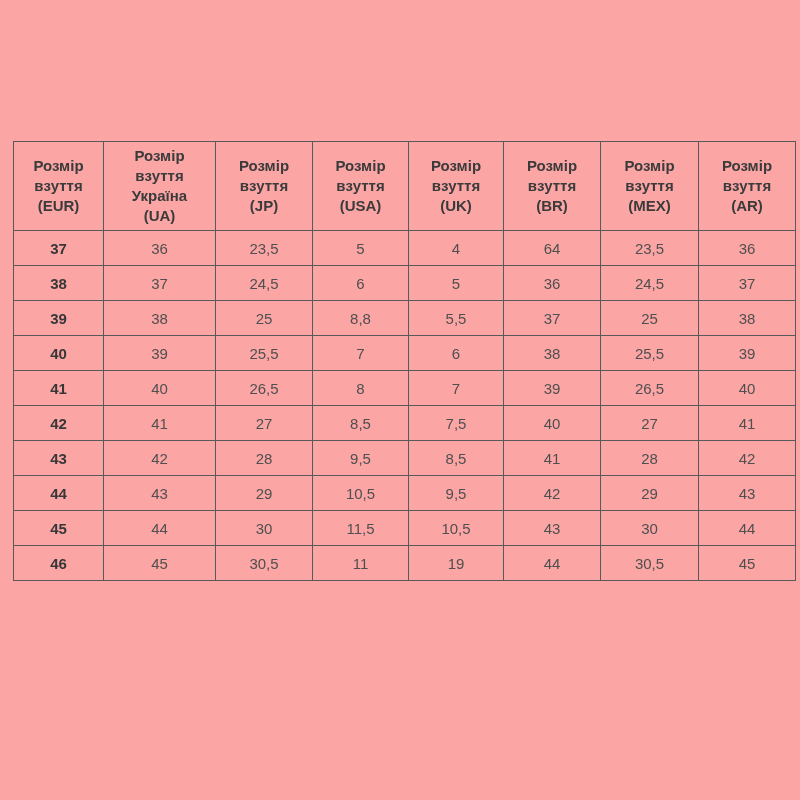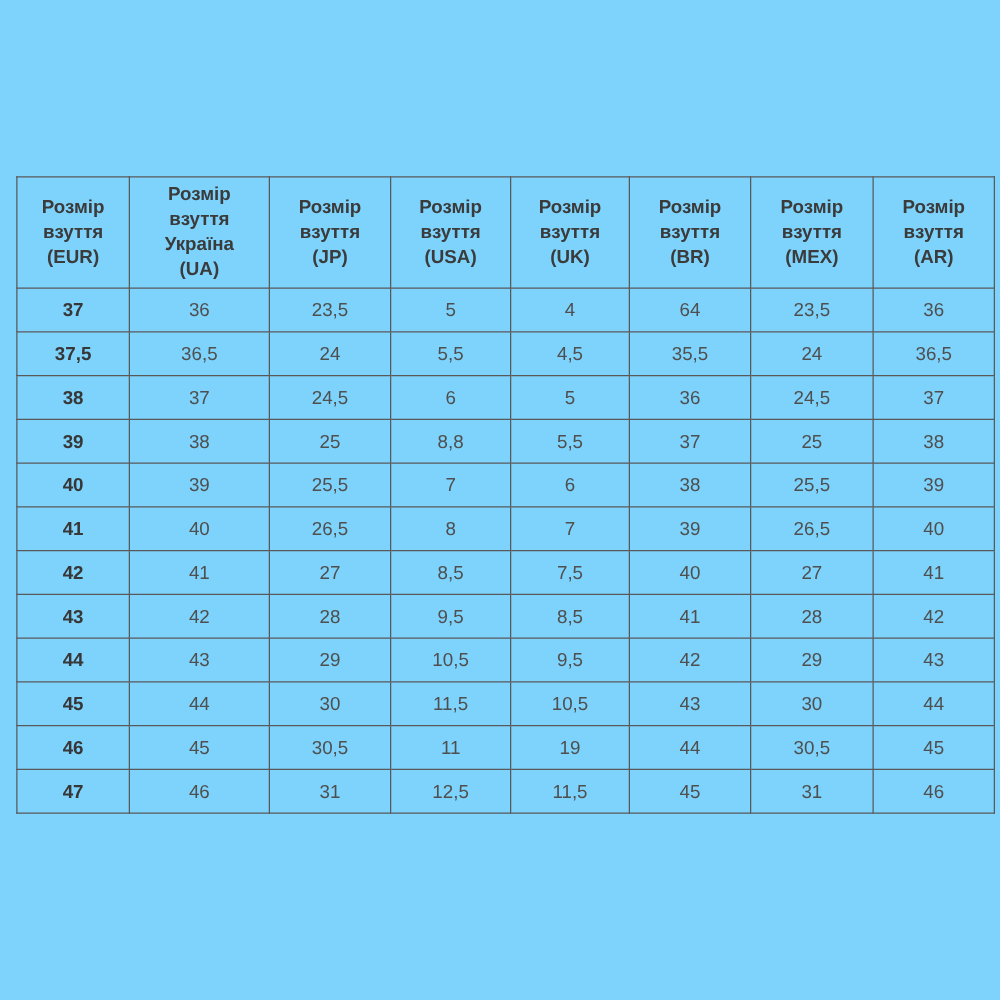--- a/index.html
+++ b/index.html
@@ -5,21 +5,21 @@
   html, body {
     margin: 0;
     padding: 0;
     background: #ffffff;
     font-family: "Liberation Sans", "DejaVu Sans", sans-serif;
   }
   .page {
     position: relative;
     width: 800px;
     height: 800px;
-    background: #7dd3fc;
+    background: #fca5a5;
     overflow: hidden;
   }
   table.size-table {
     position: absolute;
     top: 141px;
     left: 13px;
     width: 782px;
     border-collapse: collapse;
     table-layout: fixed;
   }
@@ -99,30 +99,20 @@
           <td class="first-col">37</td>
           <td class="">36</td>
           <td class="">23,5</td>
           <td class="">5</td>
           <td class="">4</td>
           <td class="">64</td>
           <td class="">23,5</td>
           <td class="">36</td>
         </tr>
         <tr>
-          <td class="first-col">37,5</td>
-          <td class="">36,5</td>
-          <td class="">24</td>
-          <td class="">5,5</td>
-          <td class="">4,5</td>
-          <td class="">35,5</td>
-          <td class="">24</td>
-          <td class="">36,5</td>
-        </tr>
-        <tr>
           <td class="first-col">38</td>
           <td class="">37</td>
           <td class="">24,5</td>
           <td class="">6</td>
           <td class="">5</td>
           <td class="">36</td>
           <td class="">24,5</td>
           <td class="">37</td>
         </tr>
         <tr>
@@ -198,25 +188,15 @@
         <tr>
           <td class="first-col">46</td>
           <td class="">45</td>
           <td class="">30,5</td>
           <td class="">11</td>
           <td class="">19</td>
           <td class="">44</td>
           <td class="">30,5</td>
           <td class="">45</td>
         </tr>
-        <tr>
-          <td class="first-col">47</td>
-          <td class="">46</td>
-          <td class="">31</td>
-          <td class="">12,5</td>
-          <td class="">11,5</td>
-          <td class="">45</td>
-          <td class="">31</td>
-          <td class="">46</td>
-        </tr>
       </tbody>
   </table>
 </div>
 
 </body></html>

